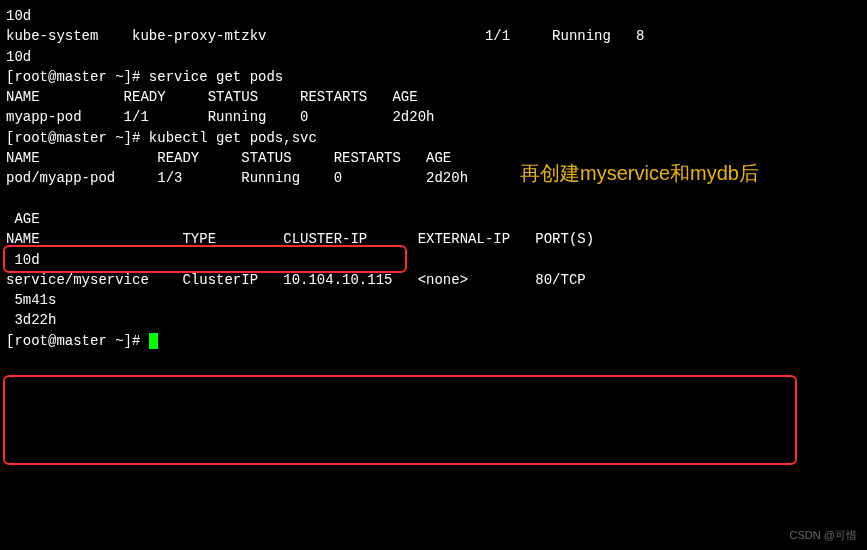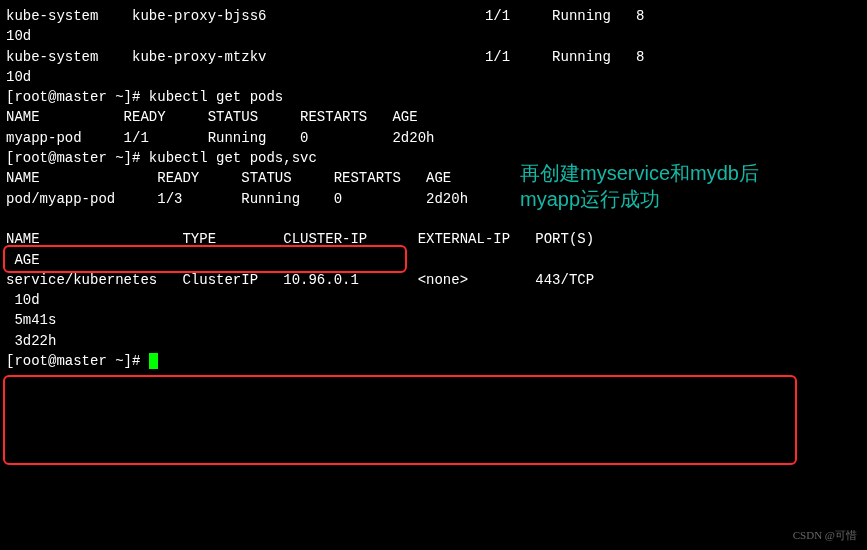--- a/index.html
+++ b/index.html
@@ -12,21 +12,21 @@
     line-height: 1.45;
     width: 867px;
     height: 550px;
     box-sizing: border-box;
     position: relative;
     overflow: hidden;
   }
   .line { white-space: pre; }
   .red-annot {
     position: absolute;
-    color: #14b8a6;
+    color: #eab308;
     font-family: "SimSun","Songti SC","Microsoft YaHei",sans-serif;
     font-size: 20px;
     font-weight: 500;
     line-height: 1.3;
     pointer-events: none;
   }
   .red-box {
     position: absolute;
     border: 2px solid #ff2a2a;
     border-radius: 6px;
@@ -37,59 +37,57 @@
     width: 9px;
     height: 16px;
     background: #00ff00;
     vertical-align: text-bottom;
   }
   .watermark {
     position: absolute;
     bottom: 6px;
     right: 10px;
     color: #aaa;
-    font-family: Liberation Serif, serif;
+    font-family: Liberation Sans, sans-serif;
     font-size: 11px;
     opacity: 0.6;
   }
 </style>
 </head>
 <body>
 
 <div id="top-pods">
-    <div class="line">kube-system    kube-proxy-bjss6                          1/1     Running   8</div>
     <div class="line">10d</div>
     <div class="line">kube-system    kube-proxy-mtzkv                          1/1     Running   8</div>
     <div class="line">10d</div>
   </div>
 
-<div class="line"><span>[root@master ~]# </span><span>kubectl get pods</span></div>
+<div class="line"><span>[root@master ~]# </span><span>service get pods</span></div>
 
 <div class="line"><span id="pods1-hdr">NAME          READY     STATUS     RESTARTS   AGE</span></div>
 <div class="line"><span id="pods1-row">myapp-pod     1/1       Running    0          2d20h</span></div>
 
 <div class="line"><span>[root@master ~]# </span><span>kubectl get pods,svc</span></div>
 
 <div class="line"><span id="pods2-hdr">NAME              READY     STATUS     RESTARTS   AGE</span></div>
 <div class="line"><span id="pods2-row">pod/myapp-pod     1/3       Running    0          2d20h</span></div>
 
 <div class="line">&nbsp;</div>
 
 <div id="svc-block">
+    <div class="line"> AGE</div>
     <div class="line">NAME                 TYPE        CLUSTER-IP      EXTERNAL-IP   PORT(S)</div>
-    <div class="line"> AGE</div>
-    <div class="line">service/kubernetes   ClusterIP   10.96.0.1       &lt;none&gt;        443/TCP</div>
     <div class="line"> 10d</div>
+    <div class="line">service/myservice    ClusterIP   10.104.10.115   &lt;none&gt;        80/TCP</div>
     <div class="line"> 5m41s</div>
     <div class="line"> 3d22h</div>
   </div>
 
 <div class="line"><span>[root@master ~]# </span><span class="cursor"></span></div>
 
 <div class="red-box" style="left:3px; top:245px; width:400px; height:24px;"></div>
 <div class="red-box" style="left:3px; top:375px; width:790px; height:86px;"></div>
 
 <div class="red-annot" style="left:520px; top:160px;">
   <div>再创建myservice和mydb后</div>
-  <div>myapp运行成功</div>
 </div>
 
 <div class="watermark">CSDN @可惜</div>
 
 </body></html>

